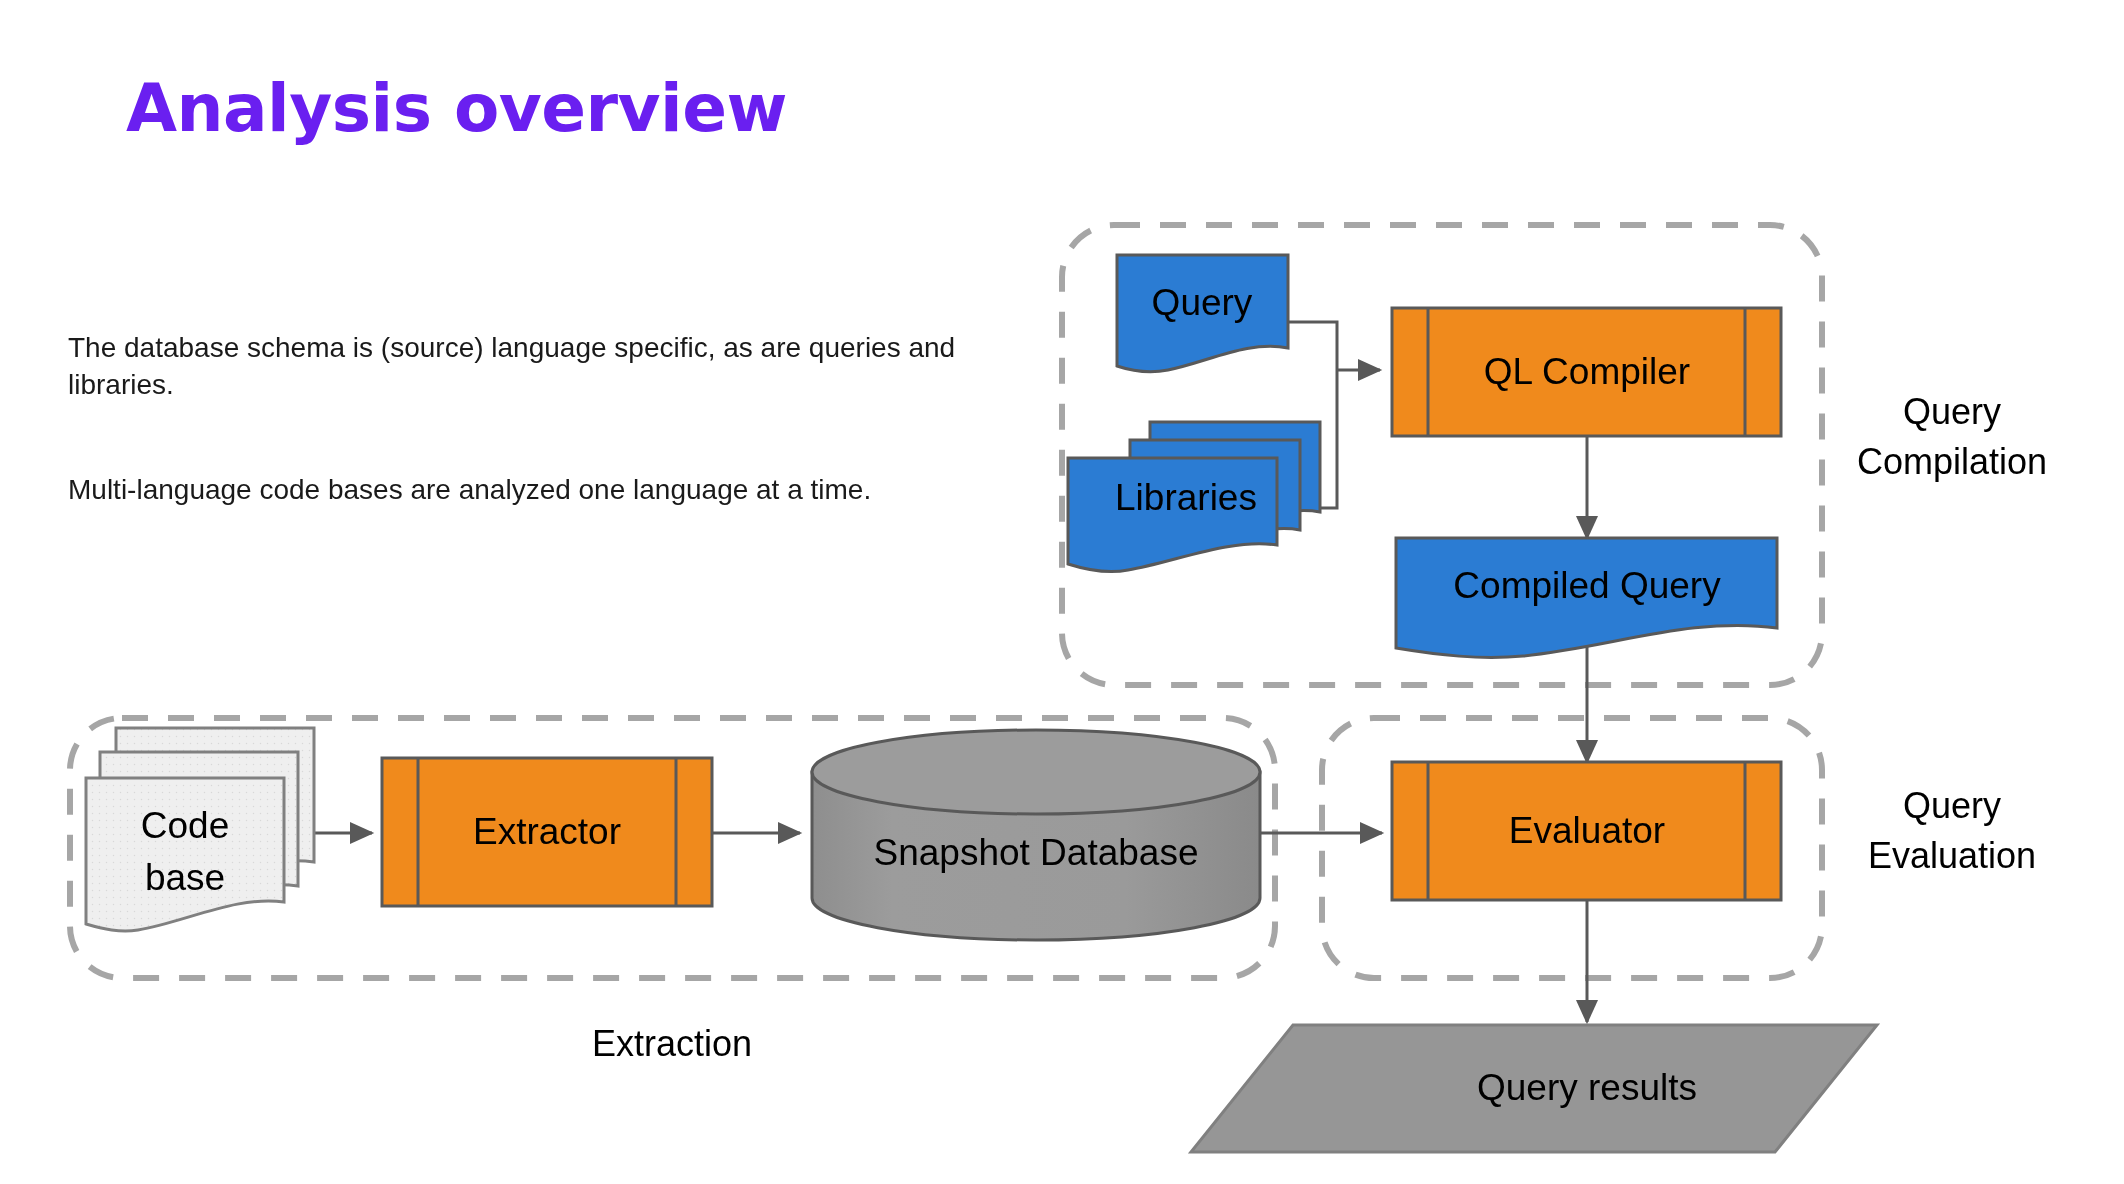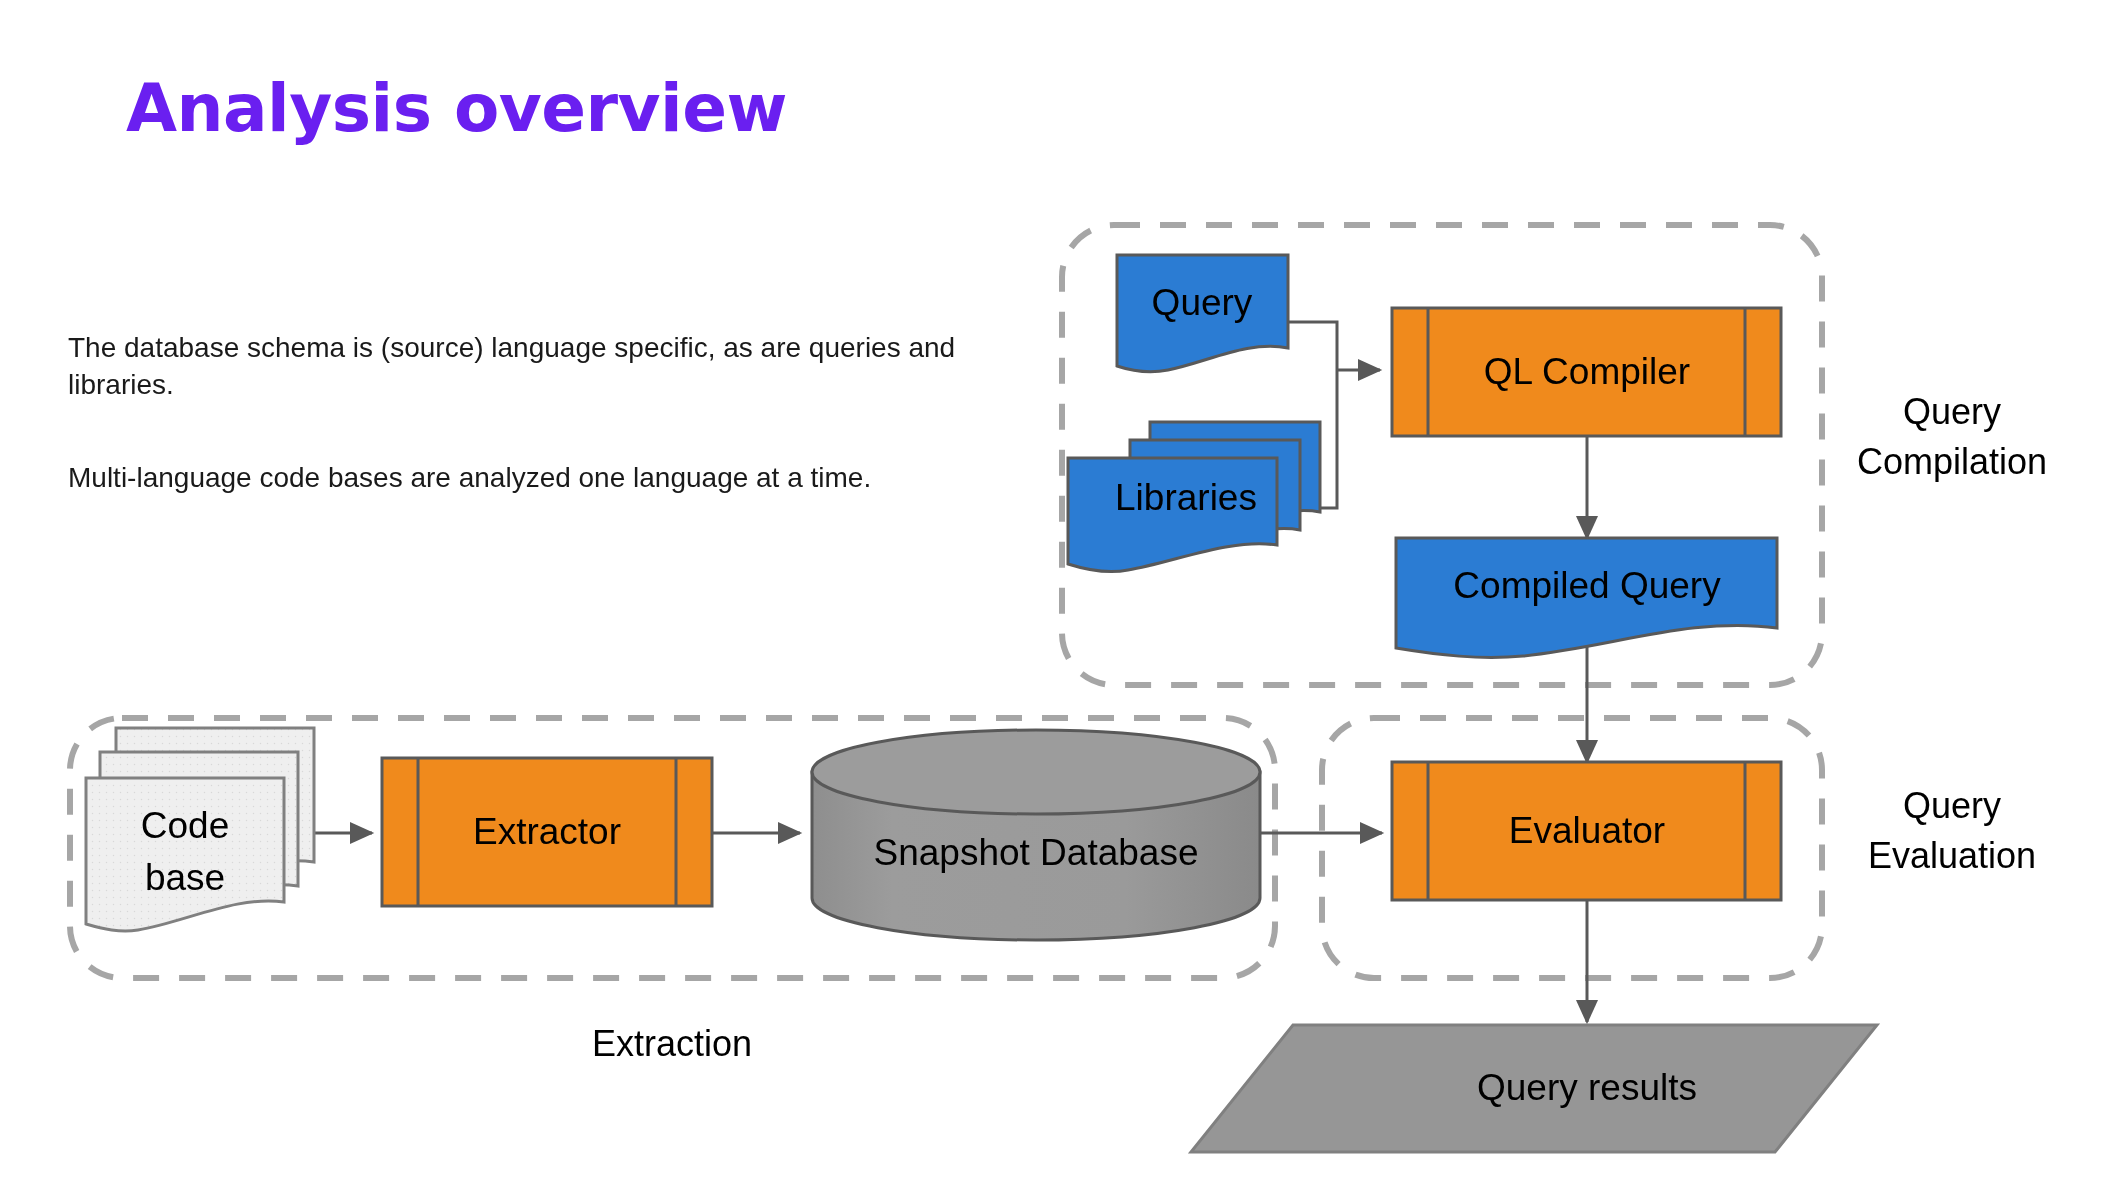--- a/index.html
+++ b/index.html
@@ -35,21 +35,21 @@
   .body-text {
     position: absolute;
     left: 68px;
     width: 1000px;
     font-family: "Liberation Sans", sans-serif;
     font-size: 28px;
     line-height: 1.32;
     color: #1a1a1a;
   }
   .para1 { top: 330px; }
-  .para2 { top: 460px; }
+  .para2 { top: 472px; }
 
   svg#diagram {
     position: absolute;
     left: 0;
     top: 0;
     width: 2124px;
     height: 1184px;
   }
   .shape-label {
     font-family: "Liberation Sans", sans-serif;

